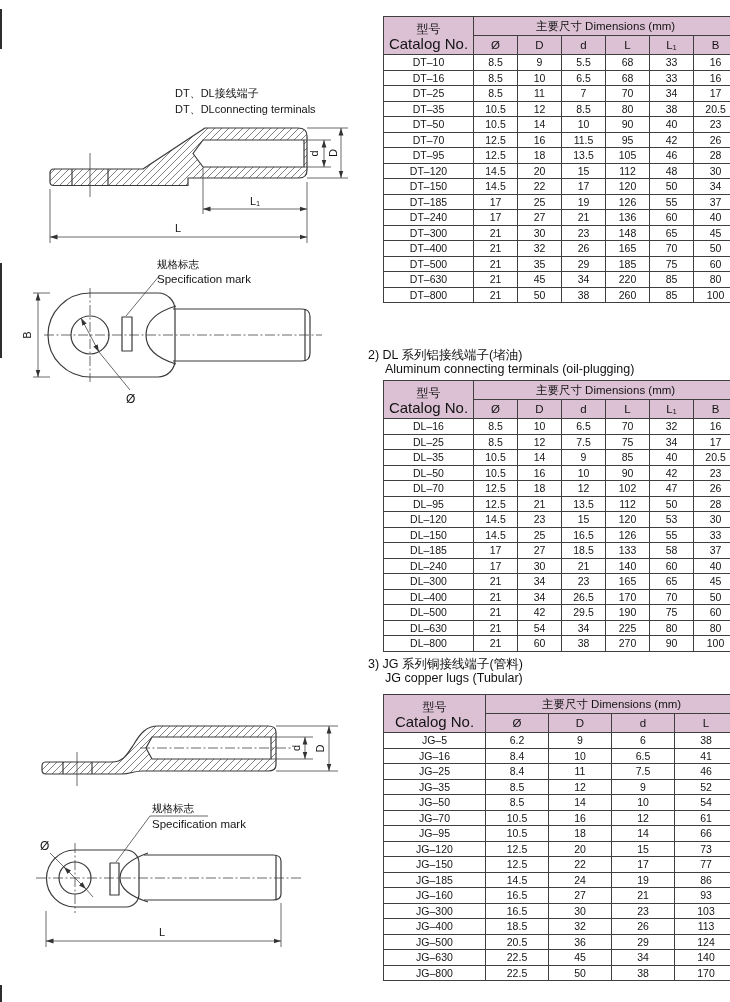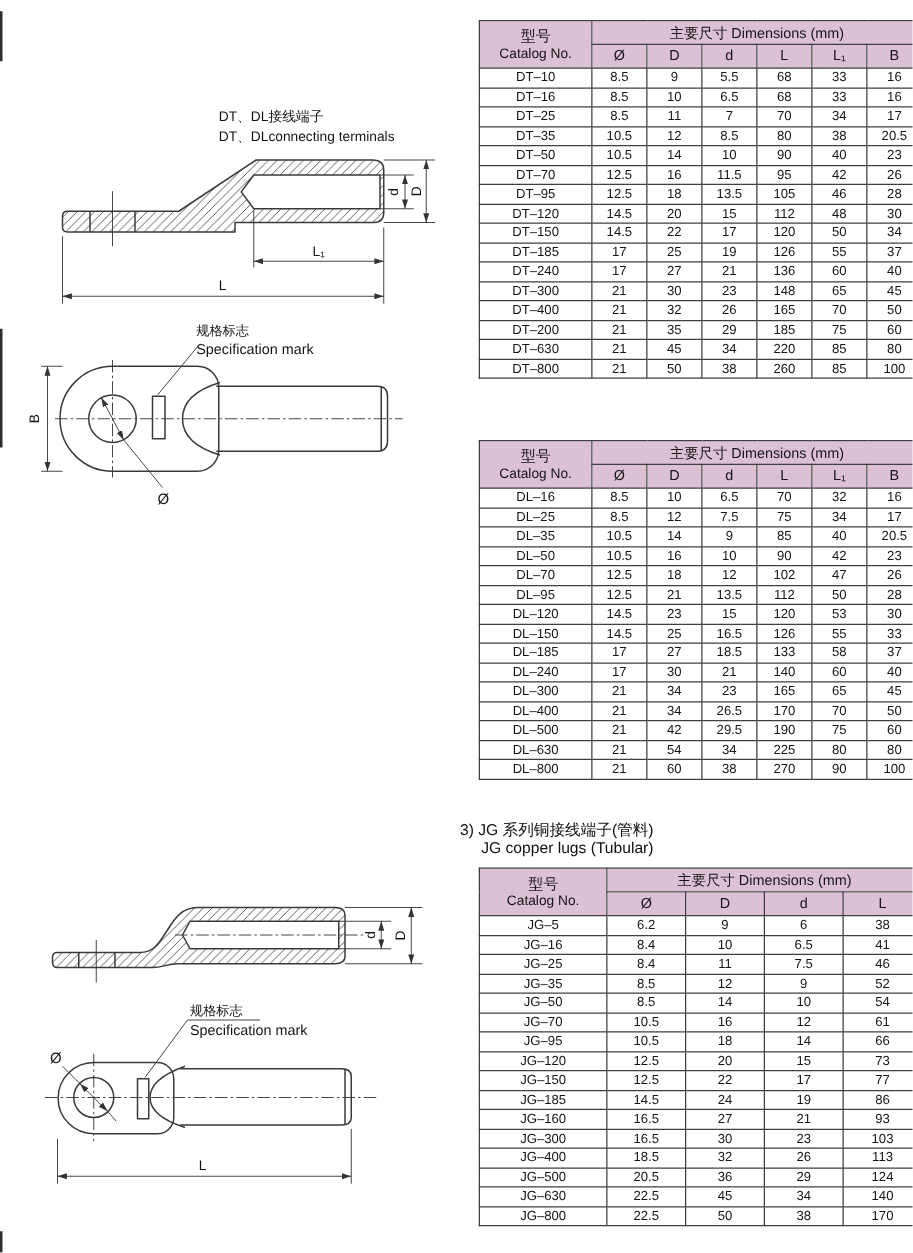--- a/index.html
+++ b/index.html
@@ -15,21 +15,21 @@
   table.dims{border-collapse:collapse;table-layout:fixed;width:354px;margin-left:15px;}
   table.dims th, table.dims td{
     border:1px solid #3f3f3f;text-align:center;vertical-align:middle;
     padding:0;color:#141414;overflow:hidden;white-space:nowrap;
   }
   table.dims thead th{background:#dcc1d5;font-weight:400;}
   tr.hrow1 th{height:18px;font-size:11.5px;}
   tr.hrow2 th{height:18px;font-size:11.5px;}
   th.model-th{font-size:12px;}
   th.model-th .zh{font-size:12px;line-height:15px;}
-  th.model-th .en{font-size:11px;line-height:13px;}
+  th.model-th .en{font-size:15px;line-height:13px;}
   table.dims tbody td{height:14.5px;font-size:10.5px;}
   #sec1{top:9px}  #sec1 table{margin-top:7px;}
   #sec2{top:348px} #sec2 table{margin-top:4px;}
   #sec3{top:657px} #sec3 table{margin-top:9px;}
   
   #drawings{position:absolute;left:0;top:0;}
   .scan-mark{position:absolute;left:0;width:2px;background:#2e2e2e;}
 </style>
 </head>
 <body>
@@ -294,21 +294,21 @@
         <tr>
           <td>DT–400</td>
           <td>21</td>
           <td>32</td>
           <td>26</td>
           <td>165</td>
           <td>70</td>
           <td>50</td>
         </tr>
         <tr>
-          <td>DT–200</td>
+          <td>DT–500</td>
           <td>21</td>
           <td>35</td>
           <td>29</td>
           <td>185</td>
           <td>75</td>
           <td>60</td>
         </tr>
         <tr>
           <td>DT–630</td>
           <td>21</td>
@@ -325,20 +325,24 @@
           <td>38</td>
           <td>260</td>
           <td>85</td>
           <td>100</td>
         </tr>
       </tbody>
   </table>
 </div>
 
 <div class="section" id="sec2">
+  <div class="sec-title">
+    <div class="zh">2) DL 系列铝接线端子(堵油)</div>
+    <div class="en">Aluminum connecting terminals (oil-plugging)</div>
+  </div>
   <table class="dims">
     <colgroup>
         <col style="width:90px">
         <col style="width:44px">
         <col style="width:44px">
         <col style="width:44px">
         <col style="width:44px">
         <col style="width:44px">
         <col style="width:44px">
       </colgroup>

